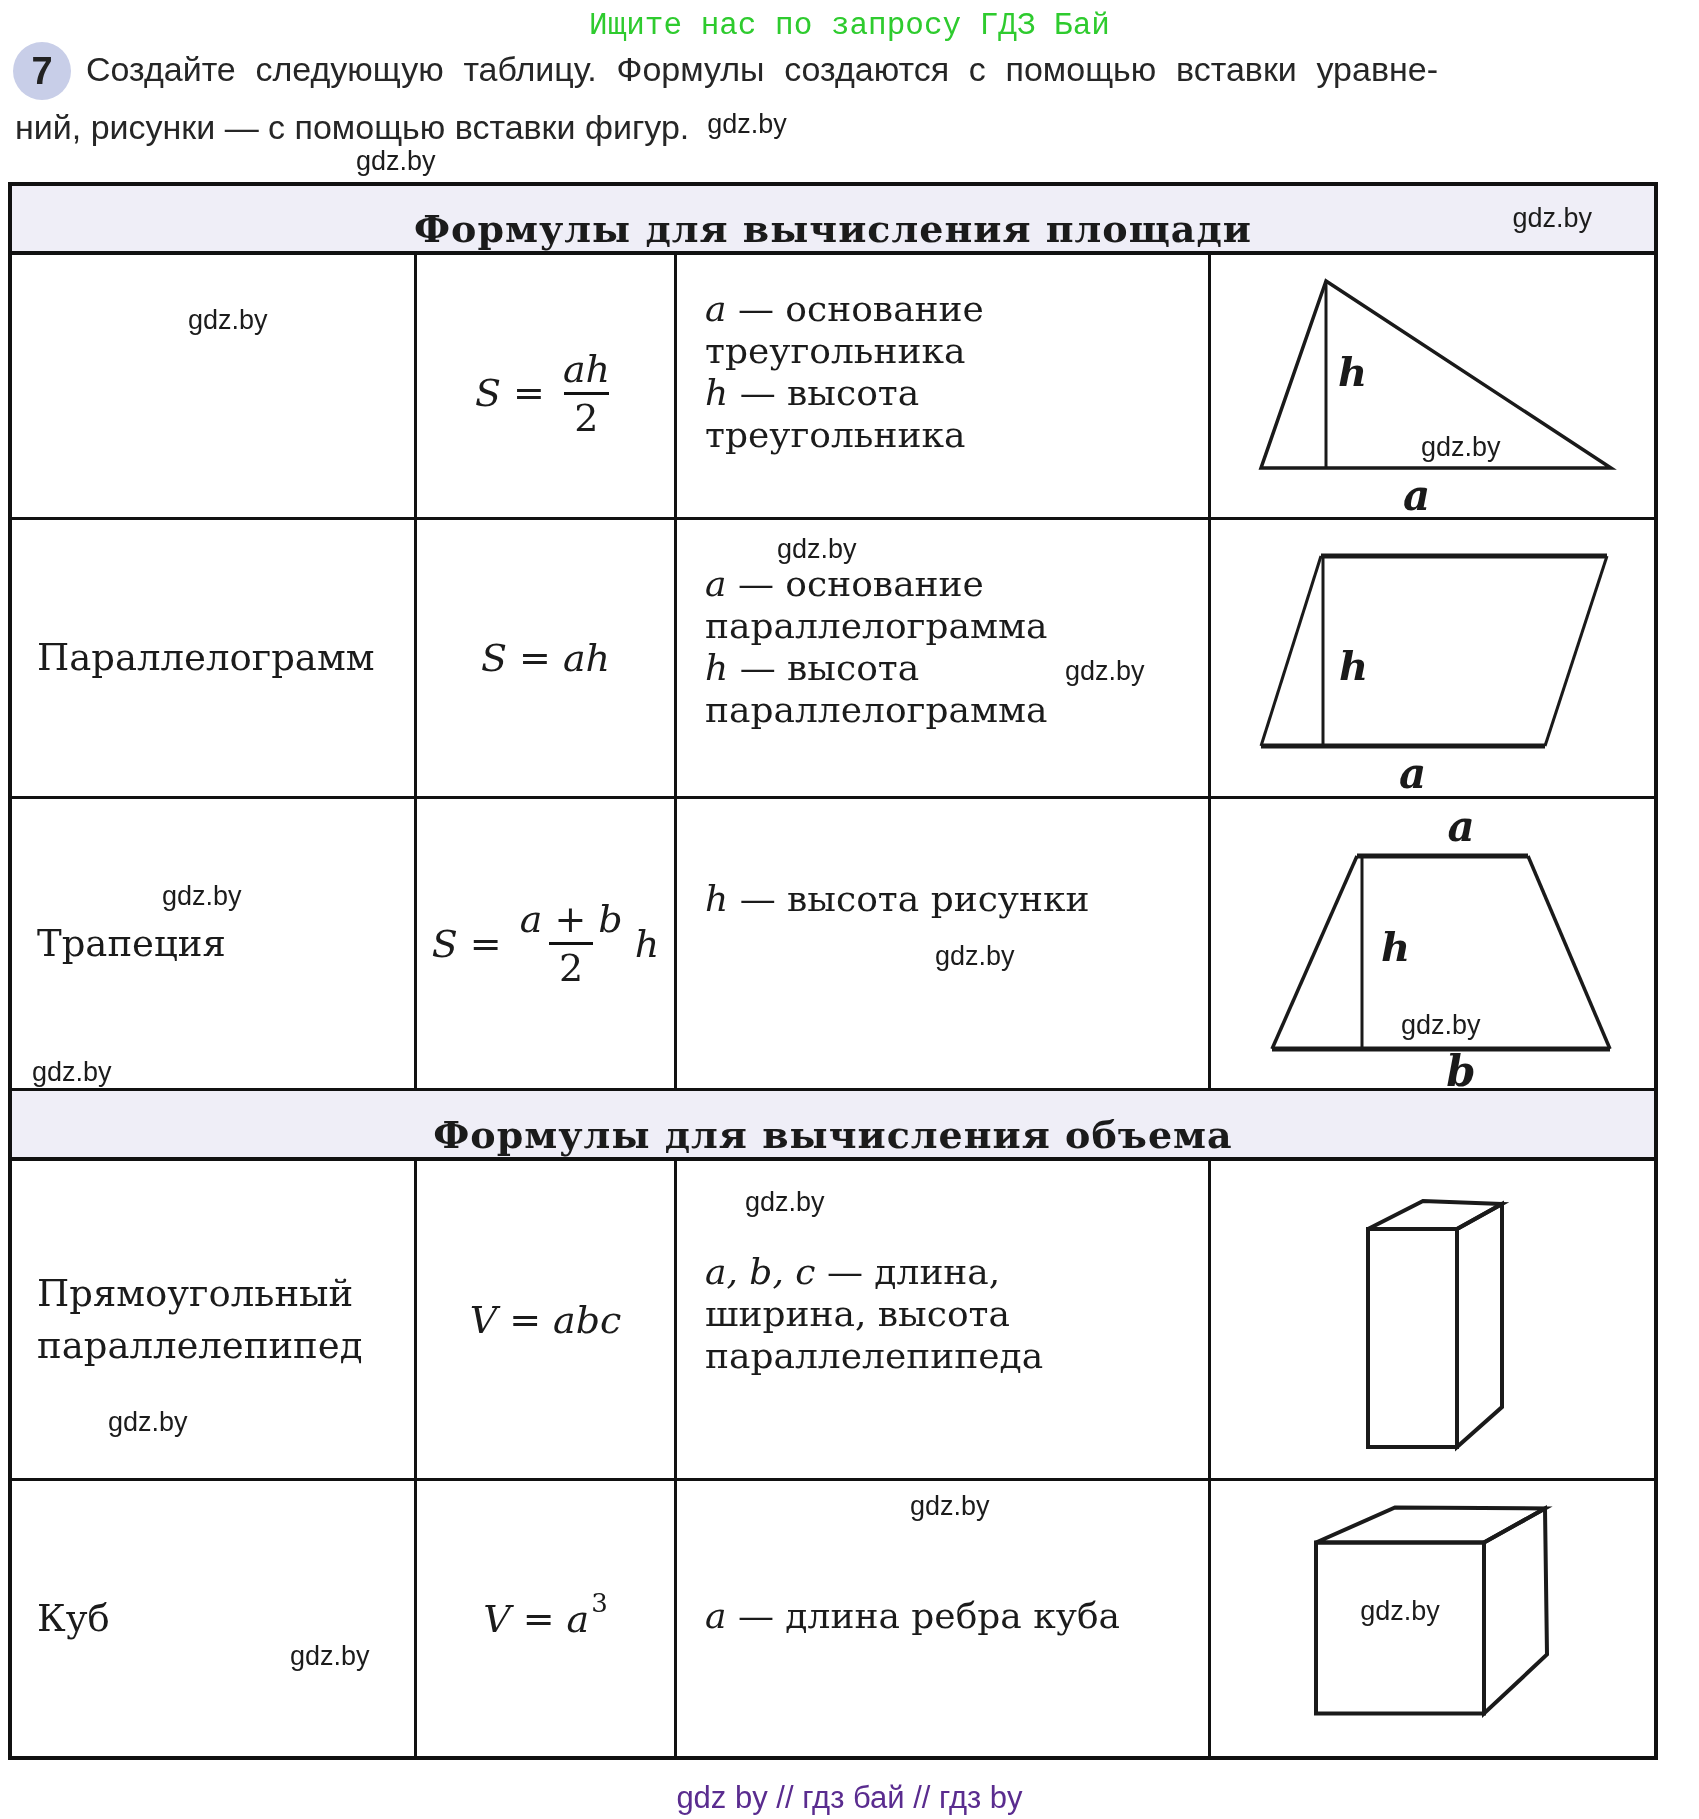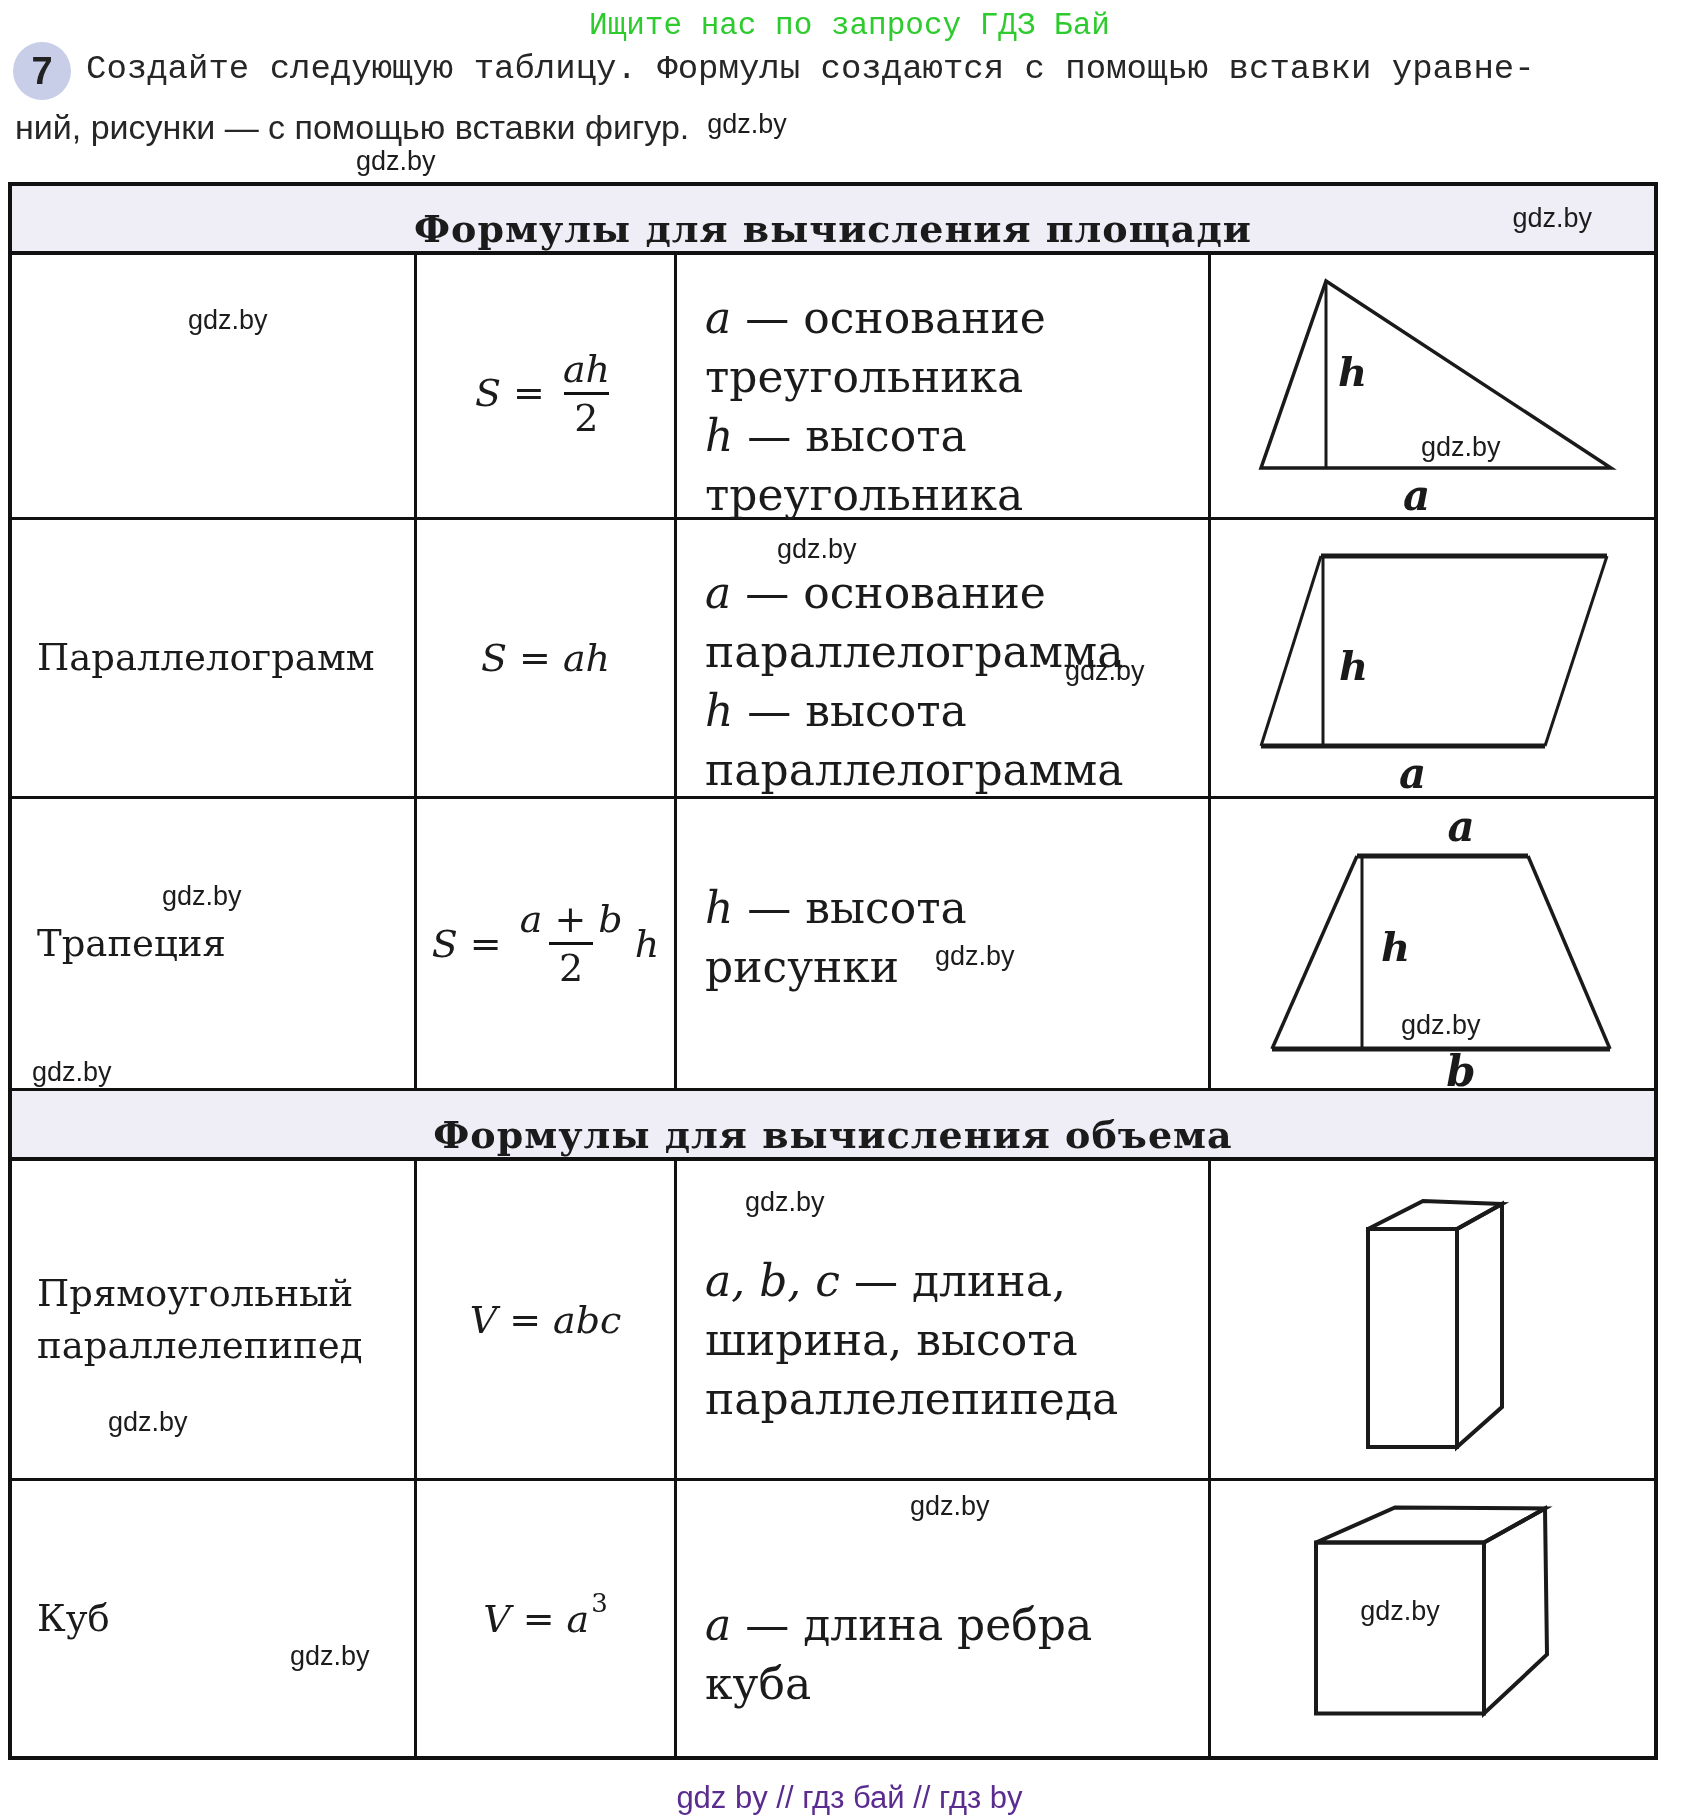--- a/index.html
+++ b/index.html
@@ -12,21 +12,21 @@
   *{margin:0;padding:0;box-sizing:border-box;}
   html,body{background:#ffffff;}
   body{width:1699px;height:1819px;position:relative;overflow:hidden;
        font-family:"DejaVu Serif",serif;color:var(--ink);}
   .banner{position:absolute;top:8px;left:0;width:100%;text-align:center;
           font-family:Liberation Mono, monospace;font-size:31px;color:var(--banner-green);}
   .badge{position:absolute;left:13px;top:42px;width:58px;height:58px;border-radius:50%;
          background:var(--badge-lavender);display:flex;align-items:center;justify-content:center;
          font-family:"Liberation Sans",sans-serif;font-weight:bold;font-size:38px;color:#222;}
   .task-line1{position:absolute;left:86px;top:50px;width:1352px;
-              font-family:Liberation Mono, monospace;font-size:34px;color:#262626;
+              font-family:Liberation Sans, sans-serif;font-size:34px;color:#262626;
               text-align:justify;text-align-last:justify;white-space:nowrap;}
   .task-line2{position:absolute;left:15px;top:96px;
               font-family:"Liberation Sans",sans-serif;font-size:34px;color:#262626;margin-top:12px;}
   .wm{font-family:"Liberation Sans",sans-serif;font-size:27px;color:#1c1c1c;font-style:normal;}
   .wm.abs{position:absolute;}
   .wm-inline{position:relative;top:-6px;margin-left:18px;}
   
   .ftable{position:absolute;left:8px;top:182px;border:4px solid #111;background:#fff;
           display:grid;grid-template-columns:405px 260px 534px 443px;
           grid-template-rows:69px 265px 279px 292px 70px 320px 275px;}
@@ -44,21 +44,21 @@
   .fcell{display:flex;align-items:center;justify-content:center;}
   .formula{font-size:38px;display:flex;align-items:center;}
   .it{font-style:italic;}
   .eq{margin:0 12px;font-style:normal;}
   .frac{display:inline-flex;flex-direction:column;align-items:center;vertical-align:middle;}
   .frac .num{display:block;padding:0 6px 4px 6px;line-height:1;}
   .frac .den{display:block;border-top:3px solid #111;padding:4px 10px 0 10px;line-height:1;font-style:normal;}
   .sfx{margin-left:6px;}
   sup.pow{font-size:26px;position:relative;top:-16px;margin-left:2px;font-style:normal;}
   
-  .desc{position:absolute;font-size:44px;line-height:59px;}
+  .desc{position:absolute;font-size:36px;line-height:42px;}
   .def{margin:0;}
   .def i{font-style:italic;}
   
   .fig{position:absolute;inset:0;width:100%;height:100%;}
   .fig text{font-family:"DejaVu Serif",serif;font-weight:bold;font-style:italic;fill:#1a1a1a;}
   .fig text.fwm{font-family:"Liberation Sans",sans-serif;font-weight:normal;font-style:normal;
                 font-size:27px;fill:#1c1c1c;}
   .fig .ln{stroke:#1a1a1a;fill:none;}
   .footer{position:absolute;left:0;top:1780px;width:100%;text-align:center;
           font-family:"Liberation Sans",sans-serif;font-size:31px;color:var(--footer-purple);}

